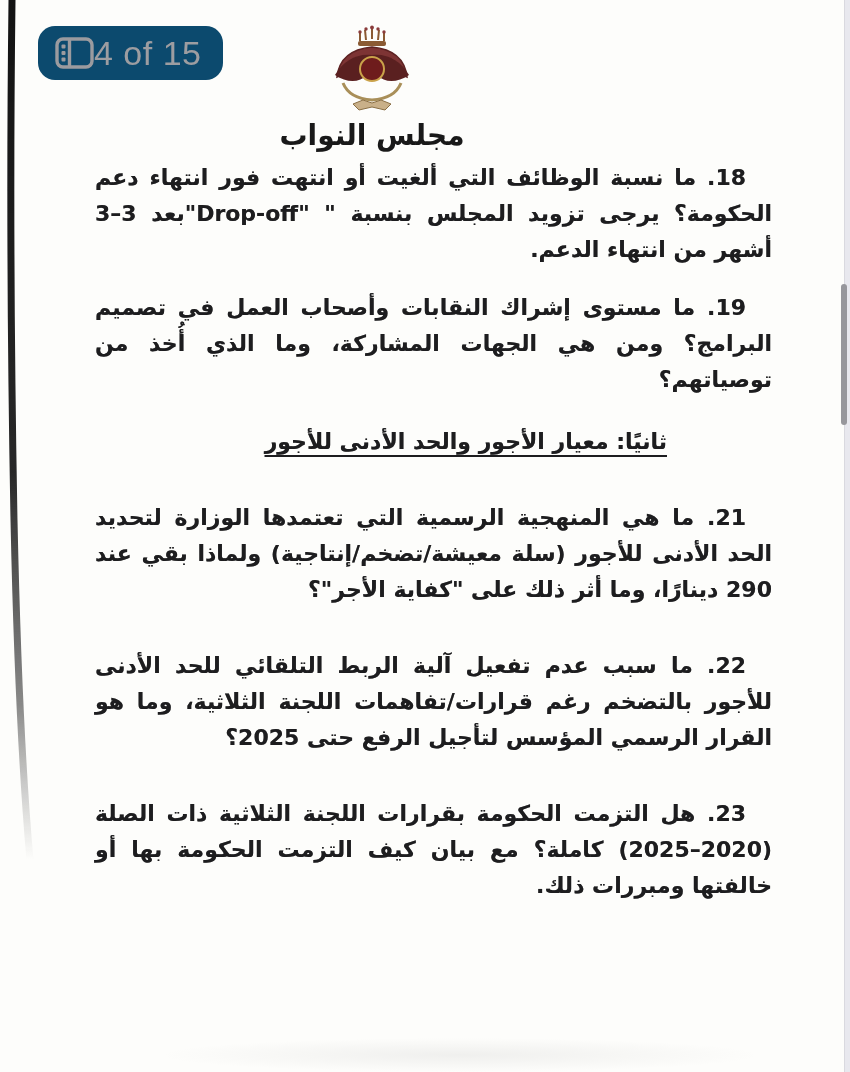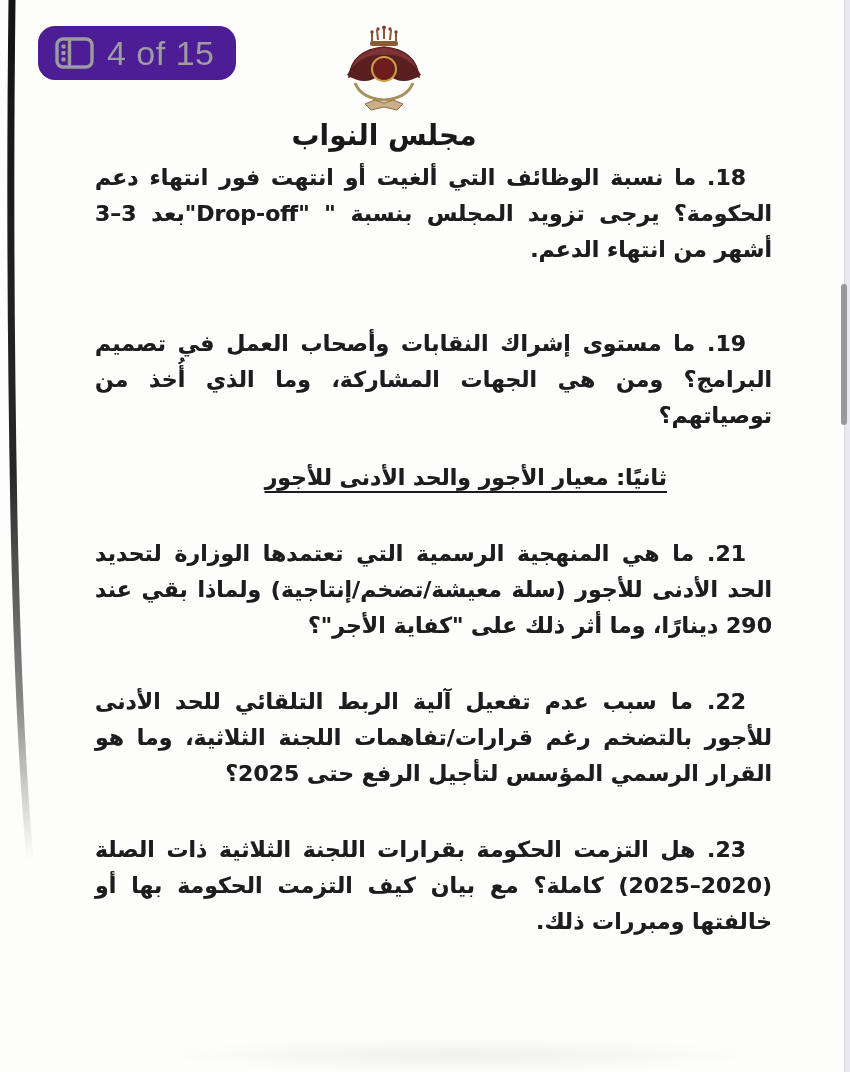--- a/index.html
+++ b/index.html
@@ -4,59 +4,59 @@
 <style>
   html,body { margin:0; padding:0; background:#ffffff; }
   .stage {
     position:relative; width:850px; height:1072px;
     background:#fdfdfb; overflow:hidden;
     font-family:"DejaVu Sans", sans-serif;
   }
   
   .pill {
     position:absolute; left:38px; top:26px; height:54px;
-    display:flex; align-items:center; gap:13px;
+    display:flex; align-items:center; 
     padding:0 22px 0 17px;
-    background:#4c1d95; border-radius:17px;
+    background:#0c4a6e; border-radius:17px;
   }
   .pill-label {
     font-family:"Liberation Sans", sans-serif;
     font-size:34px; color:#9d9da1; letter-spacing:.5px;
   }
   .scrollbar-thumb {
     position:absolute; right:3px; top:284px; width:6px; height:141px;
     background:#97979c; border-radius:3px;
   }
   .page-edge-right {
     position:absolute; right:0; top:0; bottom:0; width:5px;
     background:#e8e8ee; border-left:1px solid #d9d9df;
   }
   .scan-edge-left { position:absolute; left:0; top:0; }
   .bottom-smudge {
     position:absolute; left:160px; bottom:0; width:600px; height:34px;
     background:radial-gradient(closest-side, rgba(120,120,120,.10), rgba(120,120,120,0));
   }
   
-  .letterhead { position:absolute; top:24px; left:12px; width:744px; text-align:center; }
+  .letterhead { position:absolute; top:24px; left:0; width:744px; text-align:center; }
   .calligraphy {
     margin-top:1px; font-size:28px; font-weight:700; color:#191919;
     letter-spacing:-1px; transform:scaleY(1.04);
     font-family:"DejaVu Sans", sans-serif;
   }
   
   .doc-body {
     position:absolute; top:150px; left:95px; right:78px;
     direction:rtl; text-align:justify;
     font-size:22px; font-weight:700; line-height:36px; color:#1d1d1f;
     font-family:"DejaVu Sans", sans-serif;
     text-shadow:0 0 .4px rgba(20,20,20,.55);
   }
   .q { margin:0; text-indent:26px; }
   .q18 { margin-top:10px; }
-  .q19 { margin-top:58px; }
+  .q19 { margin-top:22px; }
   .q20 { margin-top:34px; }
   .q21 { margin-top:40px; }
   .q22 { margin-top:40px; }
   .q23 { margin-top:40px; }
   .section-heading {
     width:fit-content; margin:26px 105px 0 auto;
     text-decoration:underline; text-decoration-thickness:1.5px;
     text-underline-offset:6px; text-decoration-skip-ink:none;
   }
 </style>

